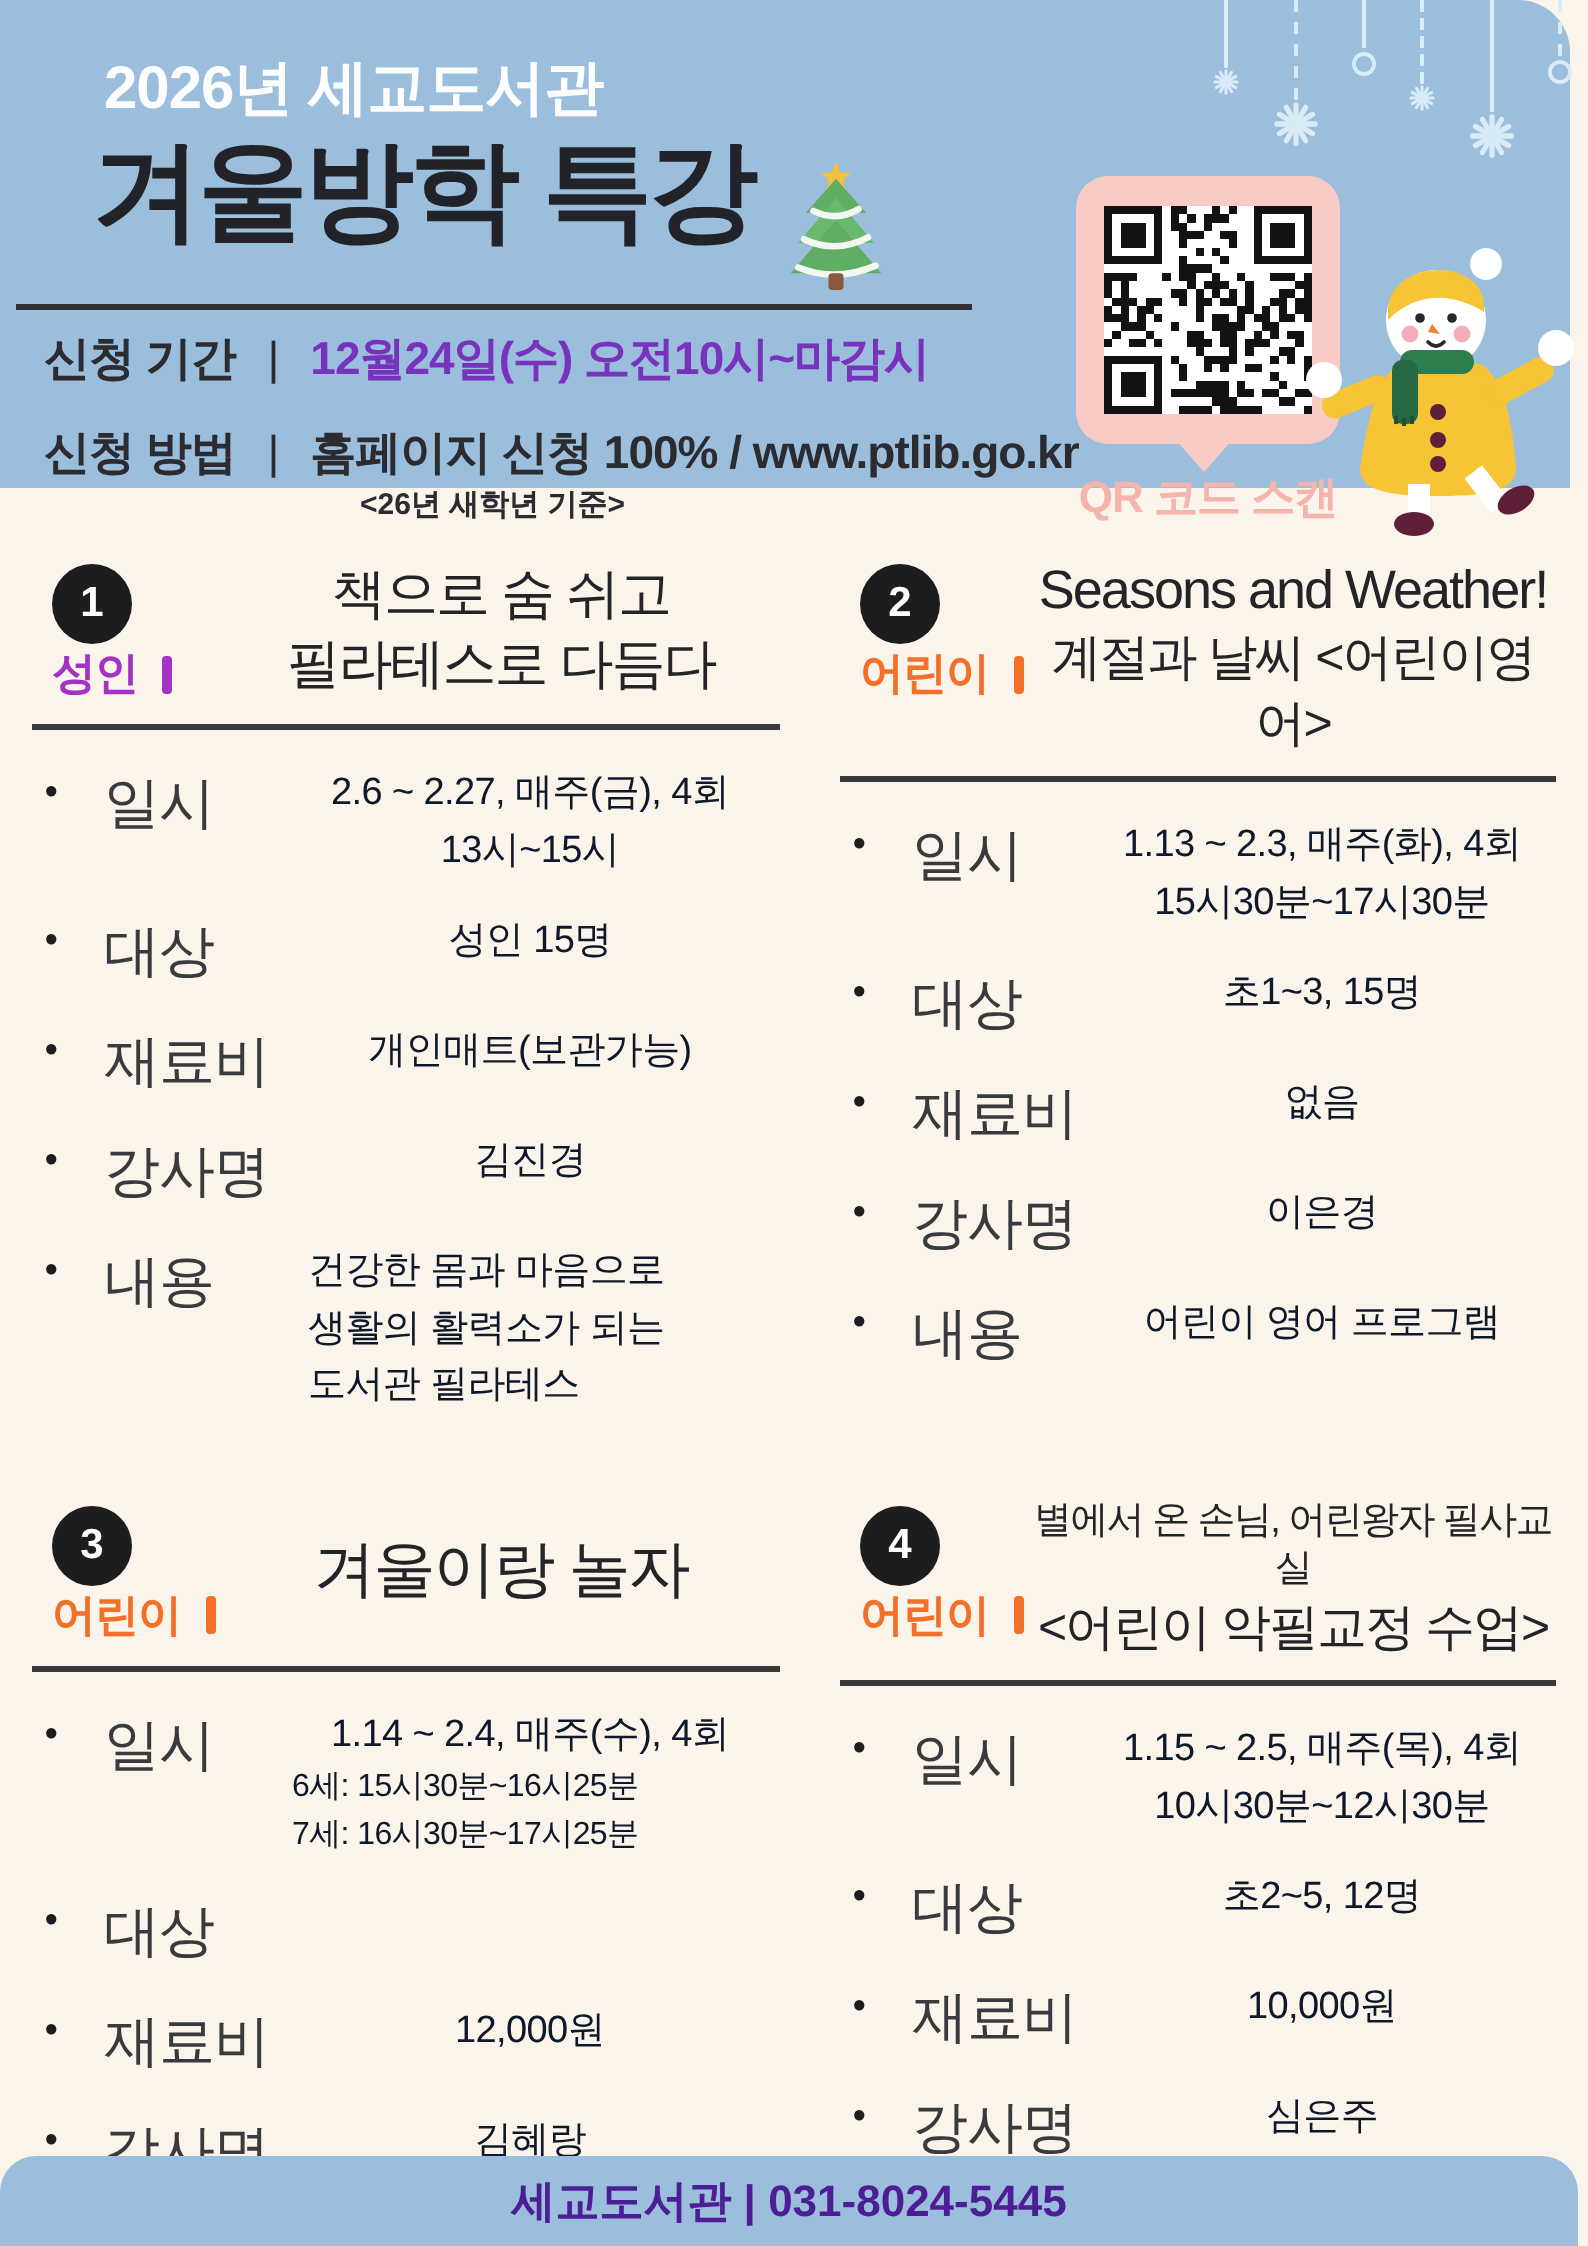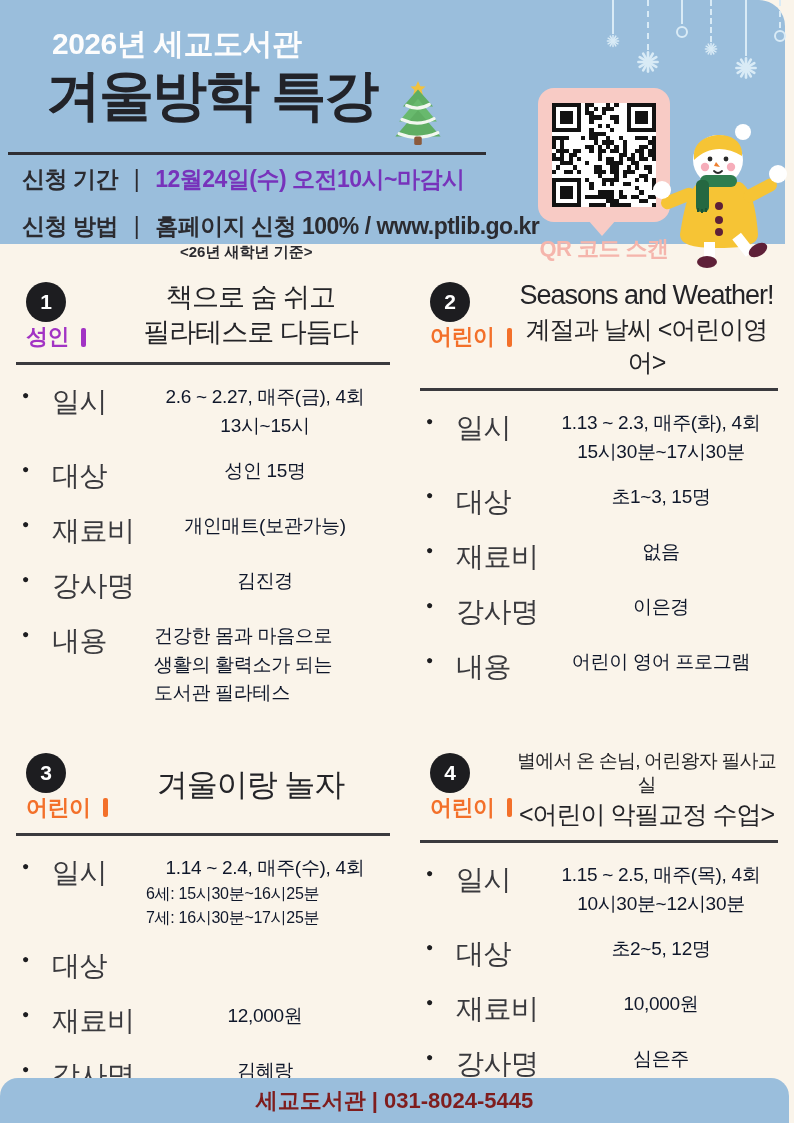--- a/index.html
+++ b/index.html
@@ -52,21 +52,21 @@
   .item{display:flex;margin-bottom:17px}
   .bullet{width:30px;font-size:12px;color:#1D1D20;padding-top:5px;padding-left:6px}
   .ilabel{width:88px;font-size:28px;font-weight:400;color:#3A3A3E;letter-spacing:-.5px;white-space:nowrap}
   .ival{flex:1;font-size:19px;color:#0f172a;line-height:1.5;text-align:center;letter-spacing:-.3px}
   .ival.left{text-align:left;padding-left:14px}
   .vsmall{font-size:16px;text-align:left;padding-left:6px}
 
   
   .footer{position:absolute;left:0;top:1078px;width:789px;height:45px;background:#9ABEDC;
           border-radius:18px 18px 0 0;display:flex;align-items:center;justify-content:center;
-          font-size:22px;font-weight:600;color:#7f1d1d}
+          font-size:22px;font-weight:600;color:#4c1d95}
 </style>
 </head>
 <body>
 
 <div class="page">
 
   <div class="header">
     <div class="garland" id="garland">
         <div class="hang">
           <div class="hline" style="height: 34px;"></div>

